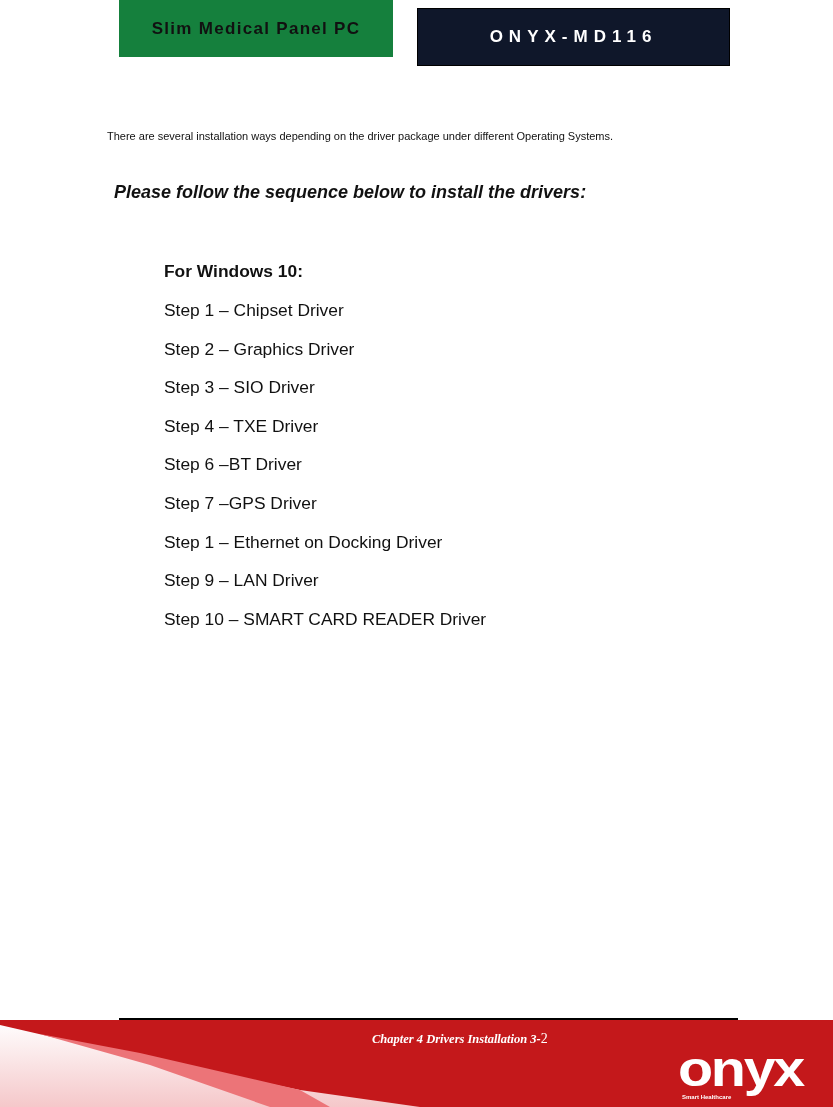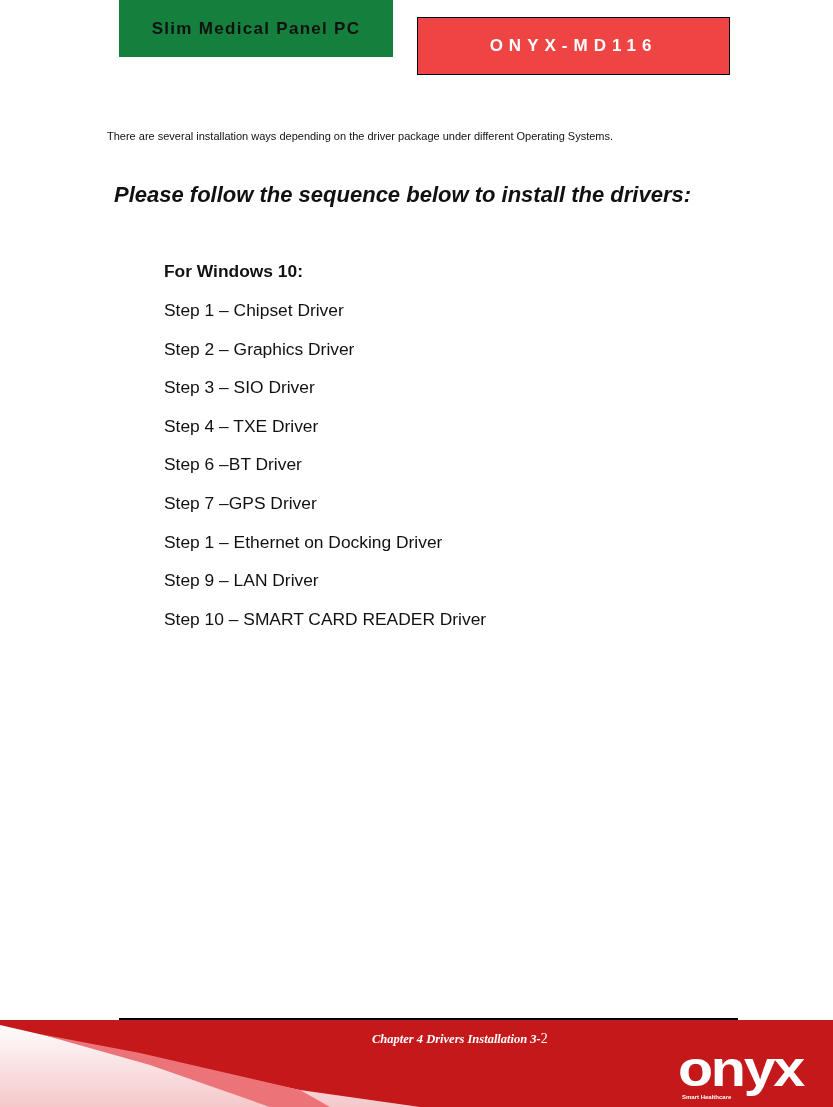--- a/index.html
+++ b/index.html
@@ -1,20 +1,20 @@
 <!DOCTYPE html>
 <html><head>
   <meta charset="utf-8">
   <style>
     html, body { margin: 0; padding: 0; }
     body { width: 833px; height: 1107px; background: #ffffff; position: relative; overflow: hidden; font-family: "Liberation Sans", sans-serif; color: #111; }
     .header-left { position: absolute; left: 119px; top: 0; width: 274px; height: 57px; background: #15803d; display: flex; align-items: center; justify-content: center; font-weight: bold; font-size: 17px; letter-spacing: 1.3px; color: #111; }
-    .header-right { position: absolute; left: 417px; top: 17px; width: 311px; height: 56px; background: #ef4444; border: 1px solid #000; display: flex; align-items: center; justify-content: center; font-weight: bold; font-size: 17px; letter-spacing: 6px; color: #ffffff; }
+    .header-right { position: absolute; left: 417px; top: 8px; width: 311px; height: 56px; background: #0f172a; border: 1px solid #000; display: flex; align-items: center; justify-content: center; font-weight: bold; font-size: 17px; letter-spacing: 6px; color: #ffffff; }
     .intro { position: absolute; left: 107px; top: 120px; width: 619px; font-size: 11px; line-height: 33px; text-align: justify; text-align-last: left; }
-    .instruction { position: absolute; left: 114px; top: 182px; font-size: 22px; font-weight: bold; font-style: italic; }
+    .instruction { position: absolute; left: 114px; top: 182px; font-size: 18px; font-weight: bold; font-style: italic; }
     .os-heading { position: absolute; left: 164px; top: 261px; font-size: 17.4px; font-weight: bold; }
     .steps { position: absolute; left: 164px; top: 299px; margin: 0; padding: 0; list-style: none; }
     .steps li { font-size: 17.4px; height: 38.6px; line-height: 22px; }
     .footer-rule { position: absolute; left: 119px; top: 1018px; width: 619px; height: 2px; background: #000; }
     .footer-band { position: absolute; left: 0; top: 1020px; width: 833px; height: 87px; }
     .footer-text { position: absolute; left: 372px; top: 1031px; font-family: "Liberation Serif", serif; font-style: italic; font-weight: bold; font-size: 12.5px; color: #ffffff; }
     .footer-text .pg { font-weight: normal; font-style: normal; font-size: 14px; }
     .logo { position: absolute; left: 678px; top: 1054px; width: 130px; height: 52px; }
     .logo-word { position: absolute; left: 0; top: -10px; font-family: "Liberation Sans", sans-serif; font-weight: bold; font-size: 50px; color: #fff; letter-spacing: -2px; transform: scaleX(1.15); transform-origin: left; line-height: 1; }
     .logo-tag { position: absolute; left: 4px; top: 40px; font-size: 6px; font-weight: bold; color: #fff; }

